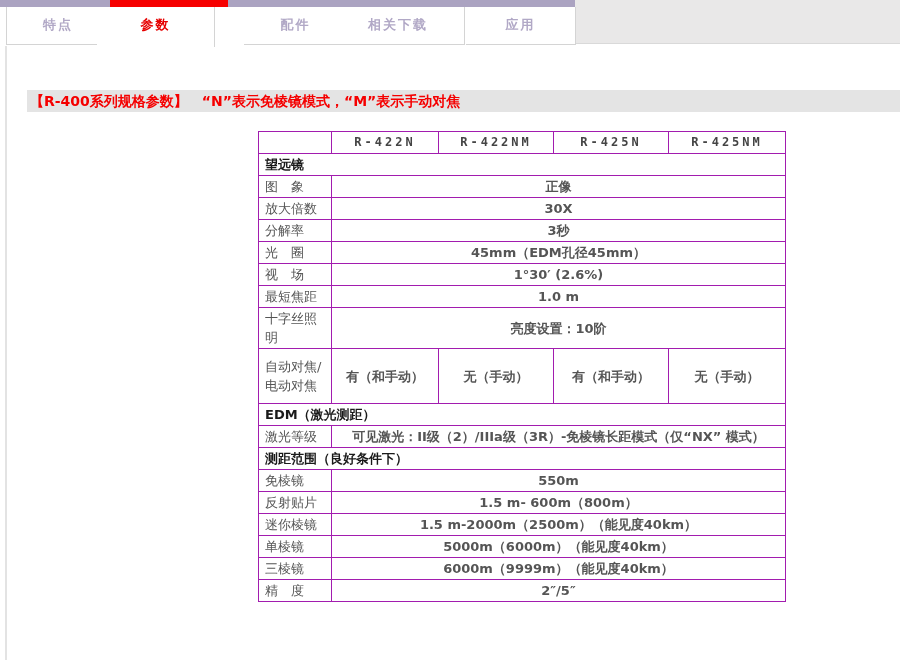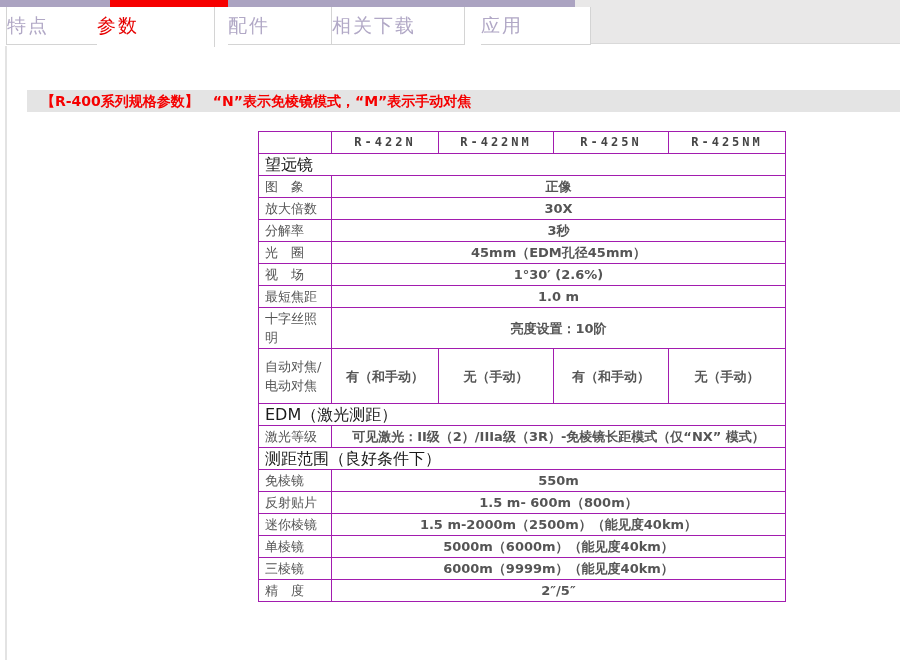--- a/index.html
+++ b/index.html
@@ -5,47 +5,47 @@
   * { box-sizing: border-box; margin: 0; padding: 0; }
   html, body { width: 900px; height: 660px; overflow: hidden; background: #ffffff;
     font-family: "DejaVu Sans", "Liberation Sans", sans-serif; }
   #stage { position: relative; width: 900px; height: 660px; background: #fff; }
 
   
   .topbar { position: absolute; left: 0; top: 0; width: 575px; height: 7px; background: #aba3c1; }
   .topbar-active { position: absolute; left: 110px; top: 0; width: 118px; height: 7px; background: #f60000; }
   .tab { position: absolute; top: 7px; height: 38px; background: #ffffff;
     border-right: 1px solid #d4d4d4; border-bottom: 1px solid #d4d4d4;
-    text-align: left; line-height: 36px; font-size: 19px; font-weight: normal;
+    text-align: center; line-height: 36px; font-size: 13px; font-weight: bold;
     color: #b1a8c6; letter-spacing: 2px; cursor: pointer; }
   .tab.first { border-left: 1px solid #d4d4d4; }
   .tab.active { color: #e60000; border-bottom: none; height: 40px; }
   .tab-1 { left: 6px;   width: 104px; }
   .tab-2 { left: 97px; width: 118px; }
-  .tab-3 { left: 228px; width: 104px; }
+  .tab-3 { left: 244px; width: 104px; }
   .tab-4 { left: 332px; width: 133px; }
-  .tab-5 { left: 481px; width: 110px; }
+  .tab-5 { left: 466px; width: 110px; }
   .tabs-right-fill { position: absolute; left: 575px; top: 0; width: 325px; height: 44px;
     background: #e9e8e8; border-bottom: 1px solid #d9d9d9; }
 
   
   .left-rail { position: absolute; left: 5px; top: 46px; width: 2px; height: 614px; background: #e3e3e3; }
   .heading-strip { position: absolute; left: 27px; top: 90px; width: 873px; height: 22px;
-    background: #e4e4e4; line-height: 22px; padding-left: 14px;
+    background: #e4e4e4; line-height: 22px; padding-left: 3px;
     font-size: 14px; font-weight: bold; color: #f50000; white-space: nowrap; }
 
   
   .spec-table { position: absolute; left: 258px; top: 131px; width: 527px;
     border-collapse: collapse; table-layout: fixed; }
   .spec-table td { border: 1px solid #a21caf; font-size: 13px; color: #555;
     height: 21px; padding: 1px 2px; line-height: 19px; overflow: hidden; }
   .spec-table .corner-cell { height: 19px; }
   .spec-table .model-cell { text-align: center; font-family: "DejaVu Sans Mono", "Liberation Mono", monospace;
     font-weight: bold; font-size: 12px; letter-spacing: 3px; color: #444; height: 19px; }
-  .spec-table .section-cell { font-weight: normal; color: #1a1a1a; padding-left: 6px; font-size: 16px; }
+  .spec-table .section-cell { font-weight: bold; color: #1a1a1a; padding-left: 6px; font-size: 13px; }
   .spec-table .label-cell { padding-left: 6px; color: #555; word-break: break-all; }
   .spec-table .value-cell { text-align: center; color: #555; font-weight: bold; }
   .spec-table tr.row4 td { height: 55px; }
 </style>
 </head>
 <body>
 
 <div id="stage">
 
   <div class="tabs-right-fill"></div>

